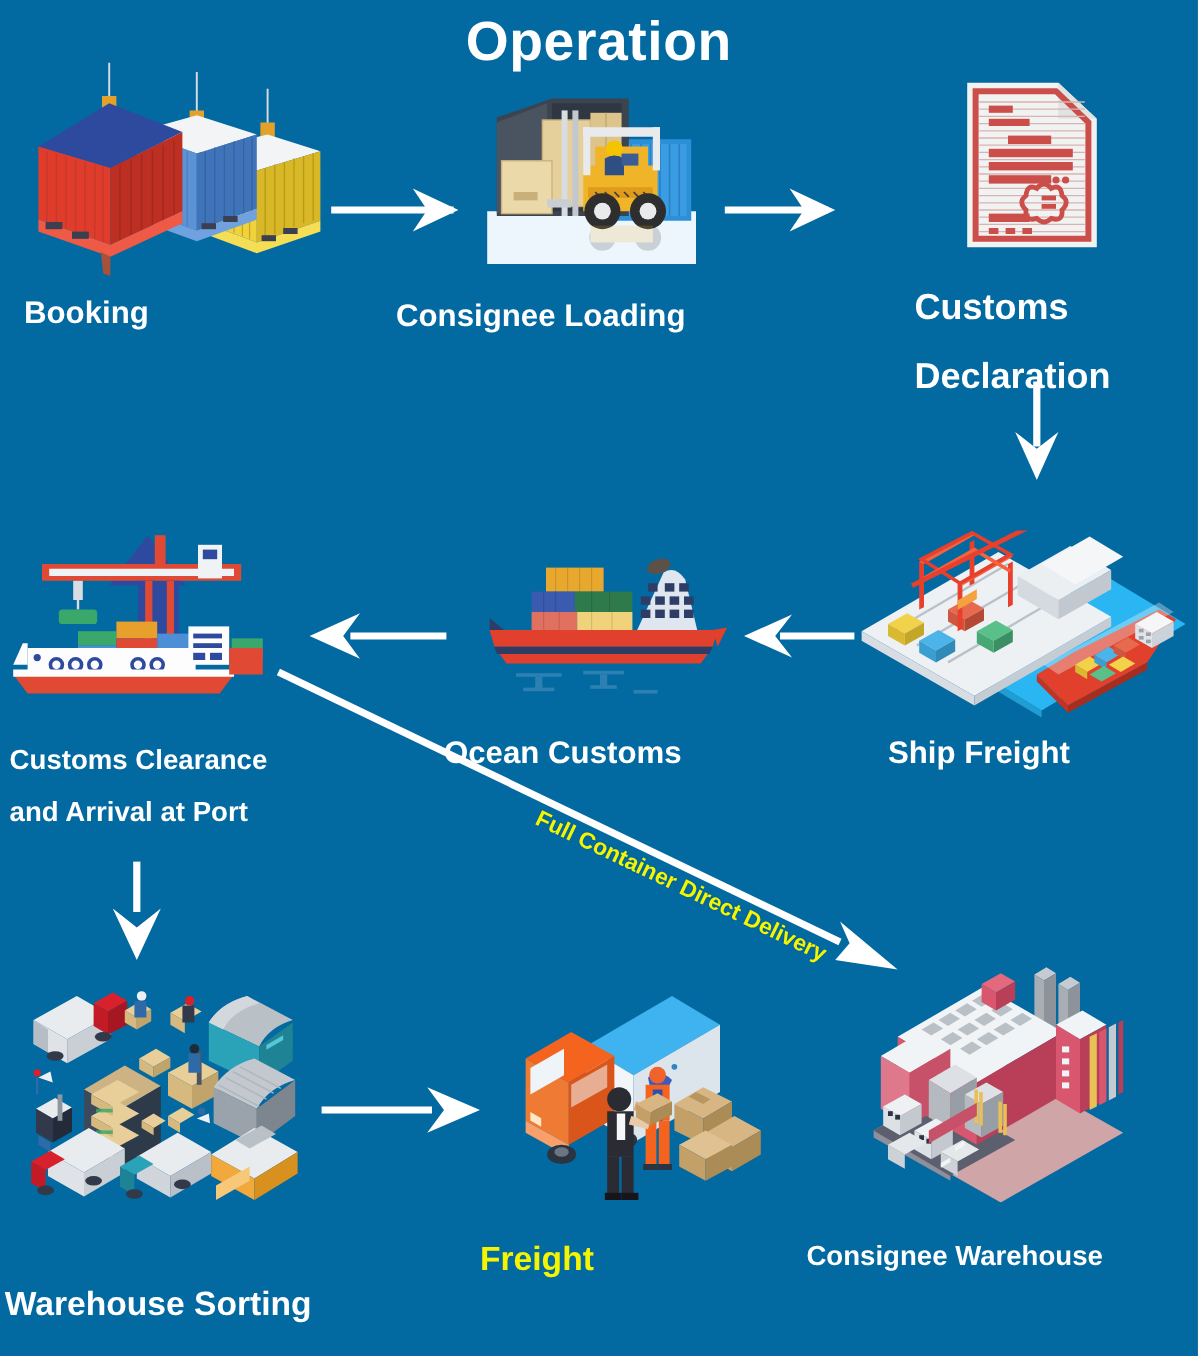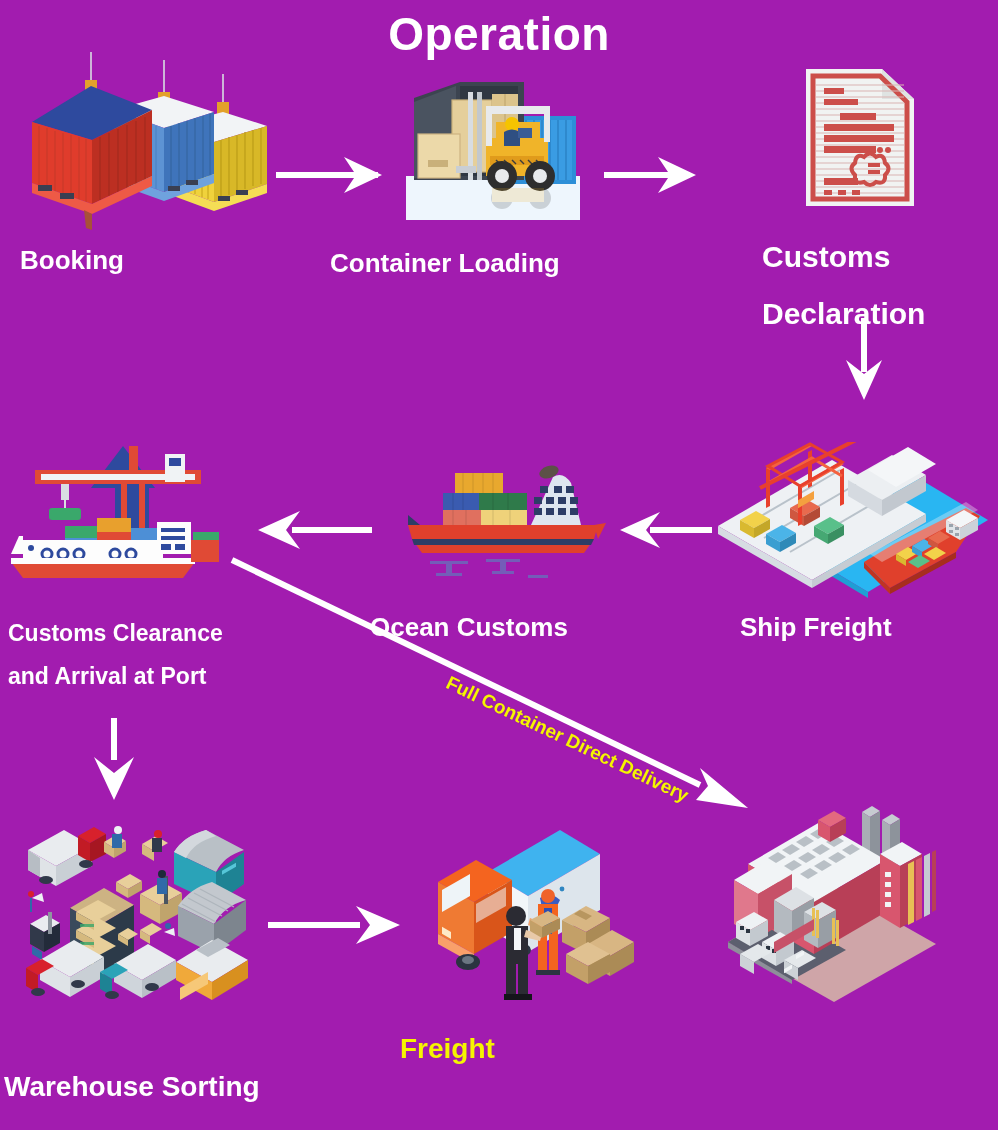--- a/index.html
+++ b/index.html
@@ -8,21 +8,21 @@
     padding: 0;
     background: #2b76a5;
   }
   body {
     font-family: "Liberation Sans", sans-serif;
   }
   #stage {
     position: relative;
     width: 998px;
     height: 1130px;
-    background: #a21caf;
+    background: #0369a1;
     overflow: hidden;
     text-decoration: underline;
   }
   .abs { position: absolute; }
 
   
   #page-title {
     left: 0; top: 6px;
     width: 998px;
     text-align: center;
@@ -242,21 +242,21 @@
       </g>
 
       <g opacity="0.18">
         <circle cx="102" cy="126" r="11" fill="#2e2e2e"></circle>
         <circle cx="140" cy="126" r="11" fill="#2e2e2e"></circle>
         <rect x="92" y="116" width="52" height="14" fill="#f0b429"></rect>
       </g>
     </svg>
   </div>
 
-  <div class="abs step-label" style="left:330px; top:248px; width:310px; font-size:26px;">Container Loading</div>
+  <div class="abs step-label" style="left:330px; top:248px; width:310px; font-size:26px;">Consignee Loading</div>
 
   <div class="illus" style="left:802px; top:65px; width:116px; height:145px;">
     <svg viewBox="0 0 116 145" xmlns="http://www.w3.org/2000/svg">
       <path d="M4 4 H80 L112 34 V141 H4 Z" fill="#f1f3f2"></path>
       <path d="M80 4 L112 34 H80 Z" fill="#dfe3e2"></path>
       <path d="M11 11 H78 L105 37 V134 H11 Z" fill="none" stroke="#cc4e4a" stroke-width="5"></path>
       <g stroke="#d9b3b1" stroke-width="1.1">
         <line x1="14" y1="20" x2="102" y2="20"></line>
           <line x1="14" y1="26" x2="102" y2="26"></line>
         <line x1="14" y1="32" x2="102" y2="32"></line>
@@ -802,20 +802,21 @@
       </g>
 
       <path d="M52 140 L92 117 L92 128 L52 151 Z" fill="#c75168"></path>
       <g fill="#f1f4f6">
         <rect x="62" y="133" width="8" height="4" transform="skewY(-30) translate(0,70)"></rect>
         <rect x="74" y="126" width="8" height="4" transform="skewY(-30) translate(0,70)"></rect>
       </g>
     </svg>
   </div>
 
+  <div class="abs step-label" style="left:672px; top:1032px; width:320px; font-size:23px;">Consignee Warehouse</div>
 
   <svg class="abs" id="arrow-layer" viewBox="0 0 998 1130" xmlns="http://www.w3.org/2000/svg">
 
     <g>
       <line x1="276" y1="175" x2="378" y2="175" stroke="#ffffff" stroke-width="6"></line>
       <path d="M382 175 L344 157 L356 175 L344 193 Z" fill="#ffffff"></path>
     </g>
 
     <g>
       <line x1="604" y1="175" x2="690" y2="175" stroke="#ffffff" stroke-width="6"></line>

